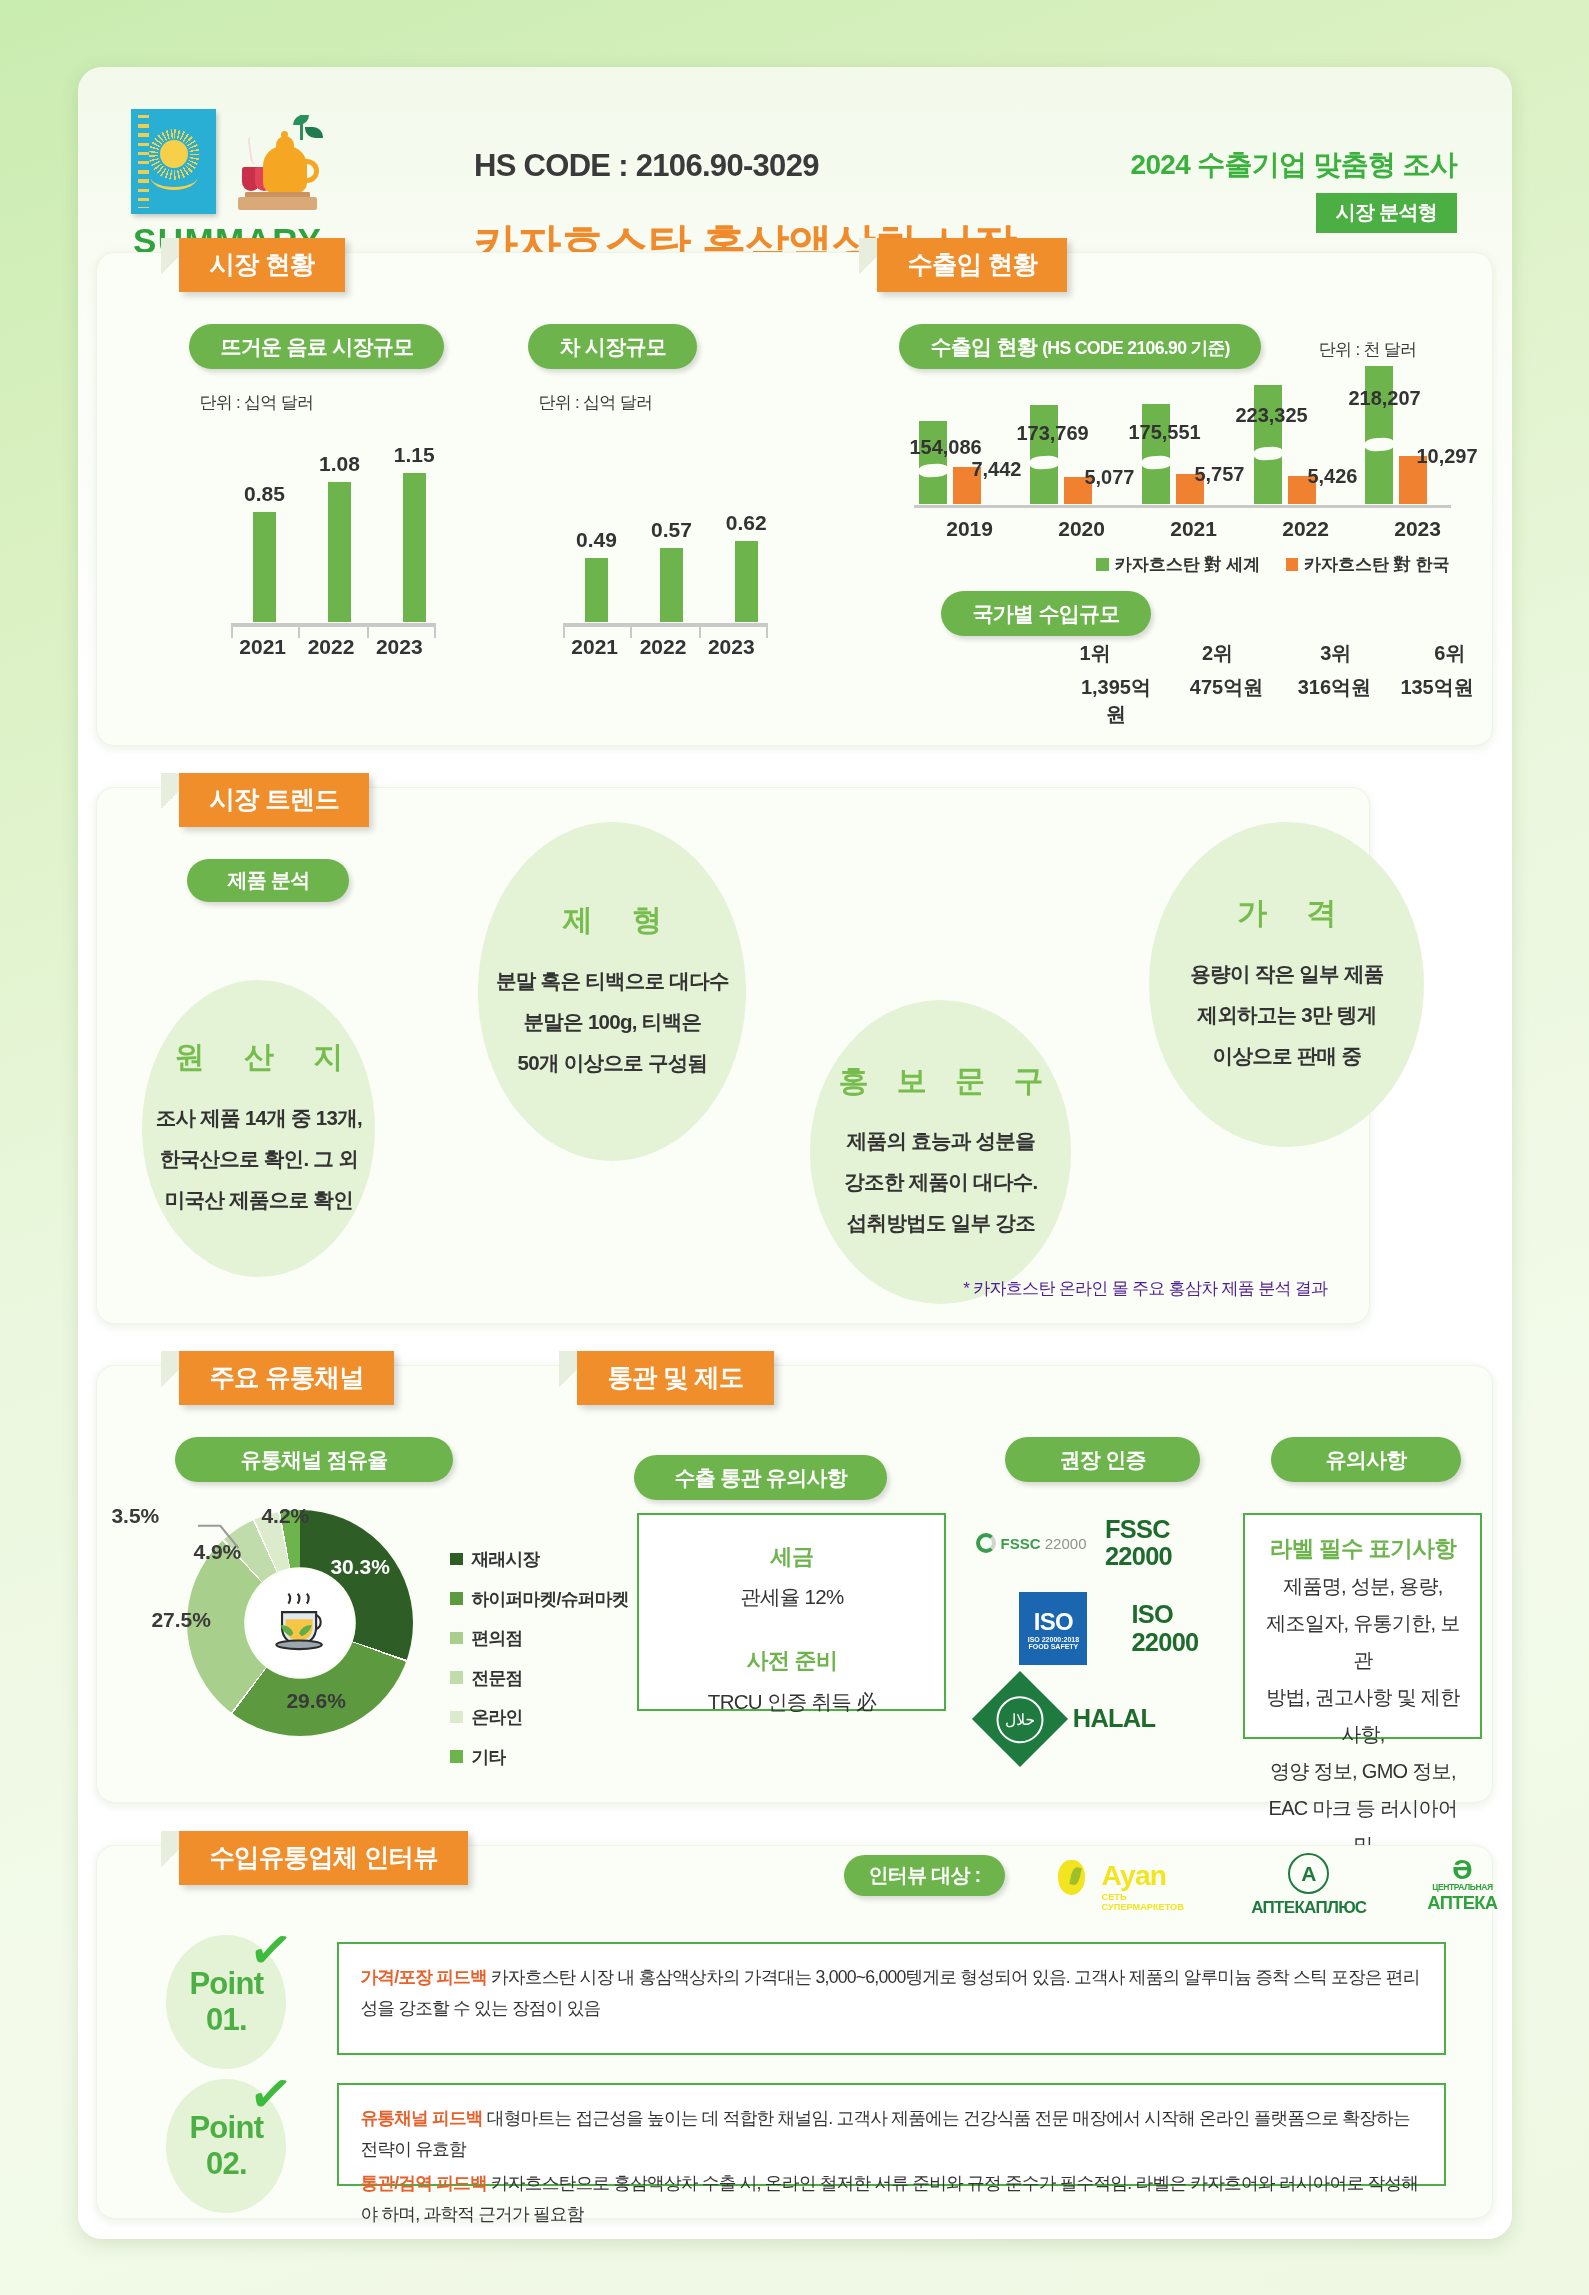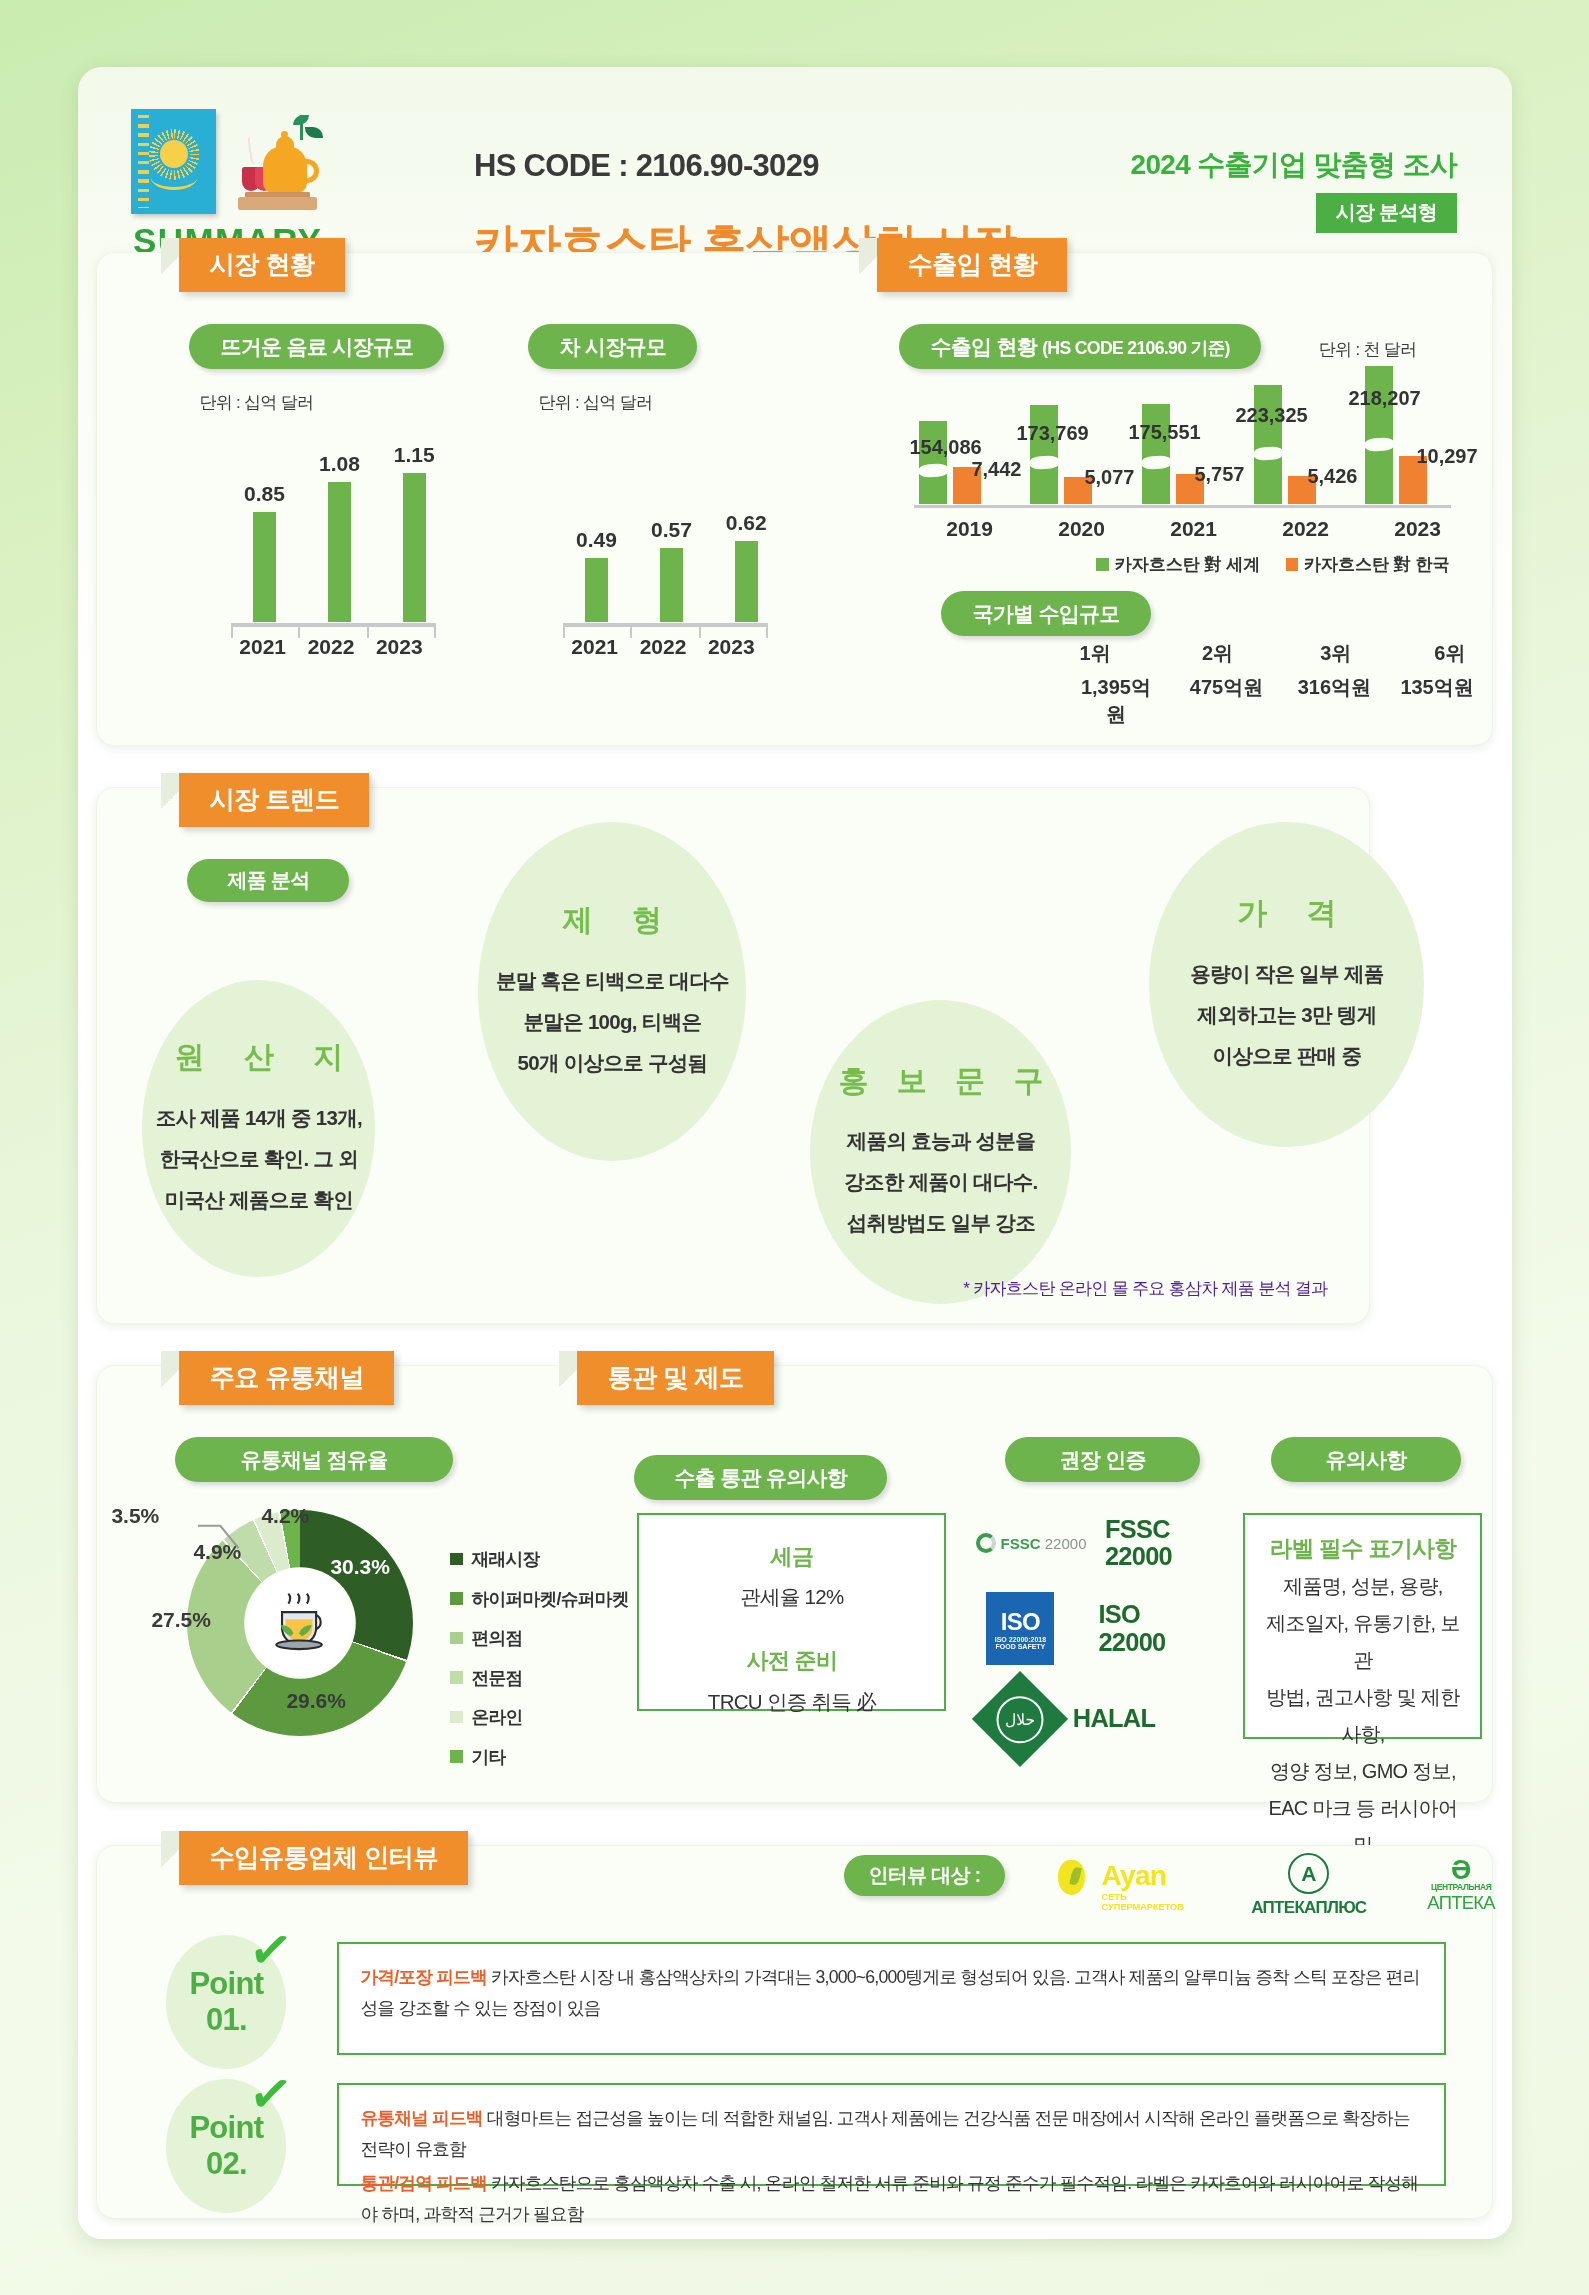--- a/index.html
+++ b/index.html
@@ -145,21 +145,21 @@
   .ayan-apple { width:32.5px; height:35px; background:#f2e520; border-radius:46% 46% 50% 50%; position:relative; }
   .ayan-apple::after { content:""; position:absolute; left:12.7px; top:7px; width:8.5px; height:18.4px;
     background:#9fbf2a; border-radius:50% 0 50% 0; transform:rotate(12deg); }
   .ayan-txt { font-size:28px; font-weight:bold; color:#f2e520; letter-spacing:-0.7px; }
   .ayan-sub { font-size:9.2px; font-weight:bold; color:#f2e520; letter-spacing:0; }
   .apt-logo { text-align:center; }
   .apt-circ { width:41px; height:41px; border-radius:50%; border:2.8px solid #1f7a3f; margin:0 auto 4.2px;
     display:flex; align-items:center; justify-content:center; color:#1f7a3f; font-size:21px; font-weight:bold; }
   .apt-txt { font-size:17px; font-weight:bold; color:#1f7a3f; letter-spacing:-0.7px; }
   .ca-top { font-size:8.5px; font-weight:bold; color:#2fa33d; letter-spacing:-0.4px; }
-  .ca-bot { font-size:18.4px; font-weight:normal; color:#2fa33d; letter-spacing:-0.7px; }
+  .ca-bot { font-size:18.4px; font-weight:bold; color:#2fa33d; letter-spacing:-0.7px; }
   .footnote { position:absolute; font-size:17px; color:#4c1d95; letter-spacing:-0.7px; }
 </style>
 </head>
 <body>
 
 <div class="page">
 
   <div class="hdr">
     <div class="flag">
       <div class="orn"></div>
@@ -460,21 +460,21 @@
 
     <div class="cert-row" style="left:879px; top:150px;">
       <div class="fssc-logo">
         <div class="fssc-ring"></div>
         <span style="font-size:15px;font-weight:bold;color:#3a9c4e;">FSSC</span>
         <span style="font-size:15px;color:#8d958f;">22000</span>
       </div>
       <div class="cert-name">FSSC<br>22000</div>
     </div>
 
-    <div class="cert-row" style="left:889px; top:226px;gap:44px;">
+    <div class="cert-row" style="left:922px; top:226px;gap:44px;">
       <div class="iso-logo">
         <div class="big">ISO</div>
         <div class="sm">ISO 22000:2018</div>
         <div class="sm">FOOD SAFETY</div>
       </div>
       <div class="cert-name">ISO<br>22000</div>
     </div>
 
     <div class="cert-row" style="left:889px; top:319px;">
       <div style="width:68px;height:68px;display:flex;align-items:center;justify-content:center;">

